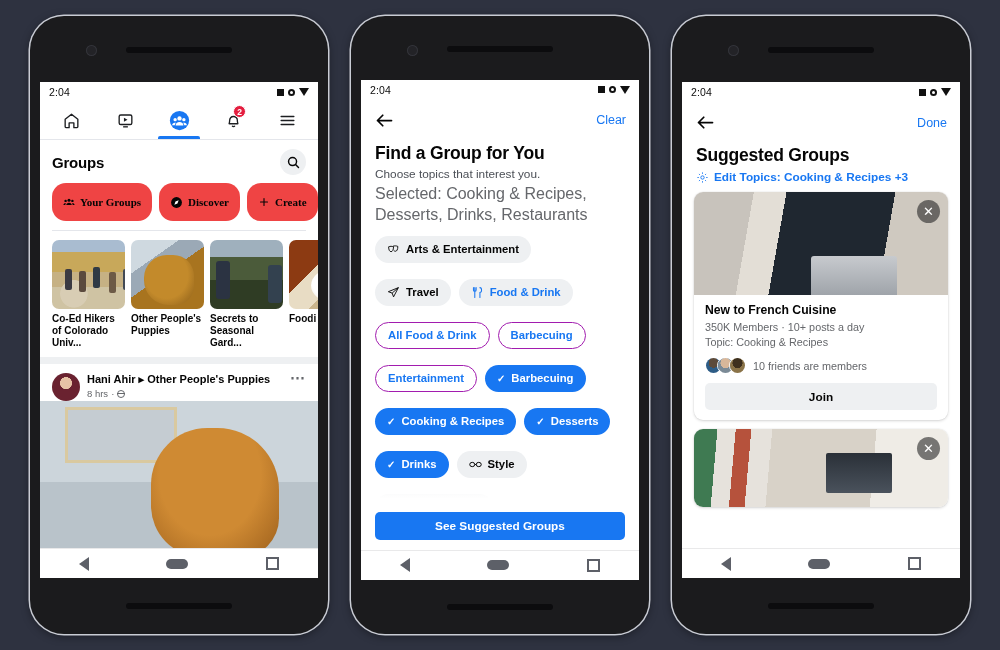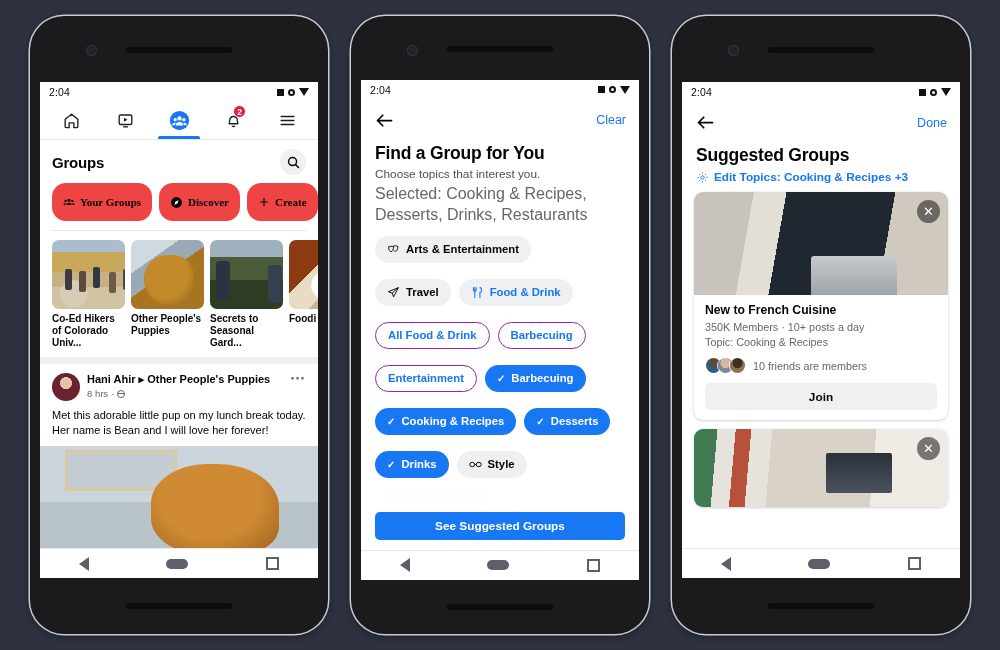--- a/index.html
+++ b/index.html
@@ -374,21 +374,20 @@
               <span>Other People's Puppies</span>
             </div>
             <div class="post-meta">
               <span>8 hrs</span>
               <span>·</span>
               <span class="globe"></span>
             </div>
           </div>
           <div class="dots">⋯</div>
         </div>
-        <div class="post-text">Met this adorable little pup on my lunch break today. Her name is Bean and I will love her forever!</div>
       </div>
       <div class="post-img">
           <div class="ph ph-puppost"></div>
         </div>
 
       <div class="androidnav">
         <div class="nav-back"></div>
         <div class="nav-home"></div>
         <div class="nav-rec"></div>
       </div>

